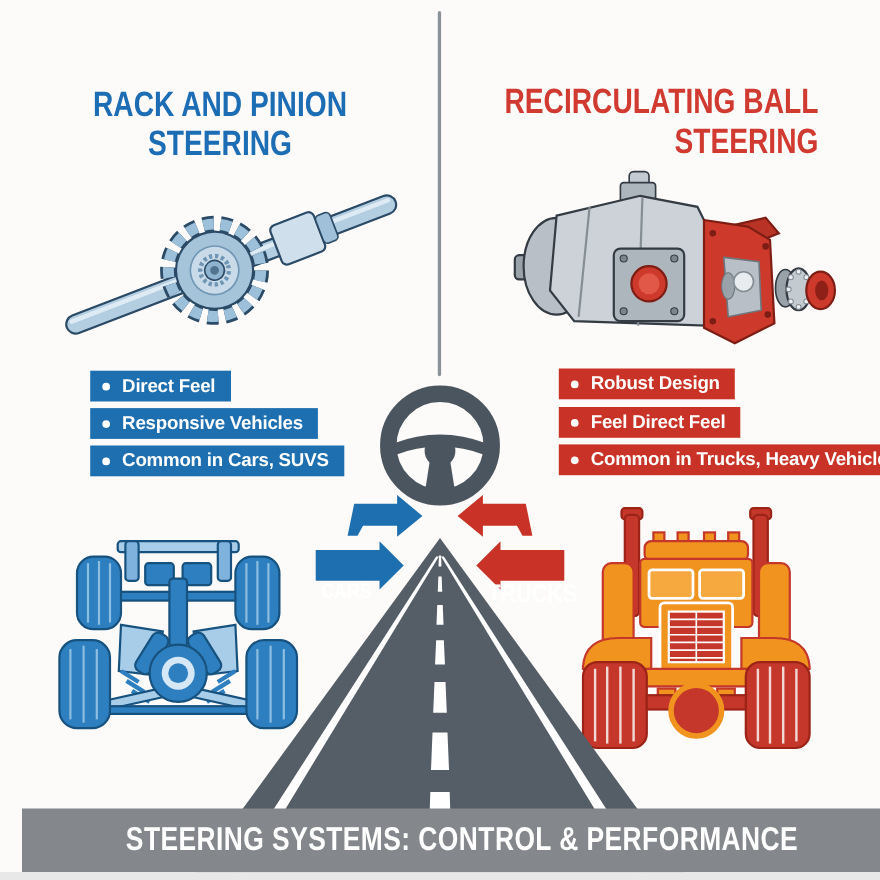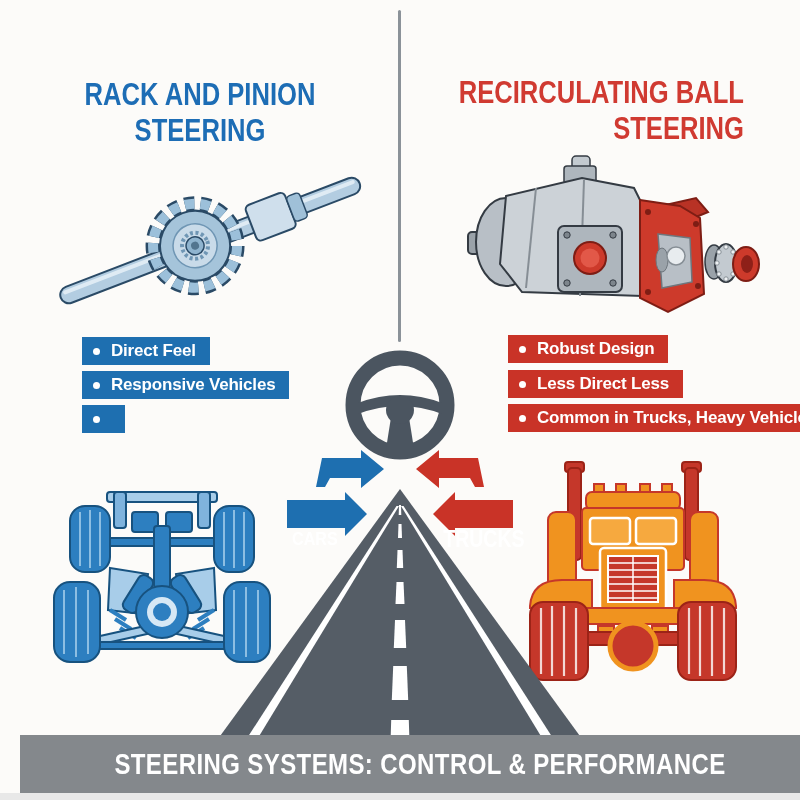--- a/index.html
+++ b/index.html
@@ -109,29 +109,30 @@
   <div class="bullet-box blue" style="left:82px;top:337px;">
     <span class="dot"></span>
     <span>Direct Feel</span>
   </div>
   <div class="bullet-box blue" style="left:82px;top:371px;">
     <span class="dot"></span>
     <span>Responsive Vehicles</span>
   </div>
   <div class="bullet-box blue" style="left:82px;top:405px;">
     <span class="dot"></span>
+    <span>Common in Cars, SUVS</span>
   </div>
 
   <div class="bullet-box red" style="left:508px;top:335px;">
     <span class="dot"></span>
     <span>Robust Design</span>
   </div>
   <div class="bullet-box red" style="left:508px;top:370px;">
     <span class="dot"></span>
-    <span>Less Direct Less</span>
+    <span>Feel Direct Feel</span>
   </div>
   <div class="bullet-box red" style="left:508px;top:404px;">
     <span class="dot"></span>
     <span>Common in Trucks, Heavy Vehicles</span>
   </div>
 
   <svg class="abs" style="left:342px;top:347px;" width="116" height="116" viewBox="-58 -58 116 116">
     <circle r="47" fill="none" stroke="#4b5560" stroke-width="15"></circle>
     <path d="M -42 -2 Q 0 -18 42 -2 L 42 9 Q 0 -7 -42 9 Z" fill="#4b5560"></path>
     <polygon points="-8,6 8,6 14,44 -14,44" fill="#4b5560"></polygon>

